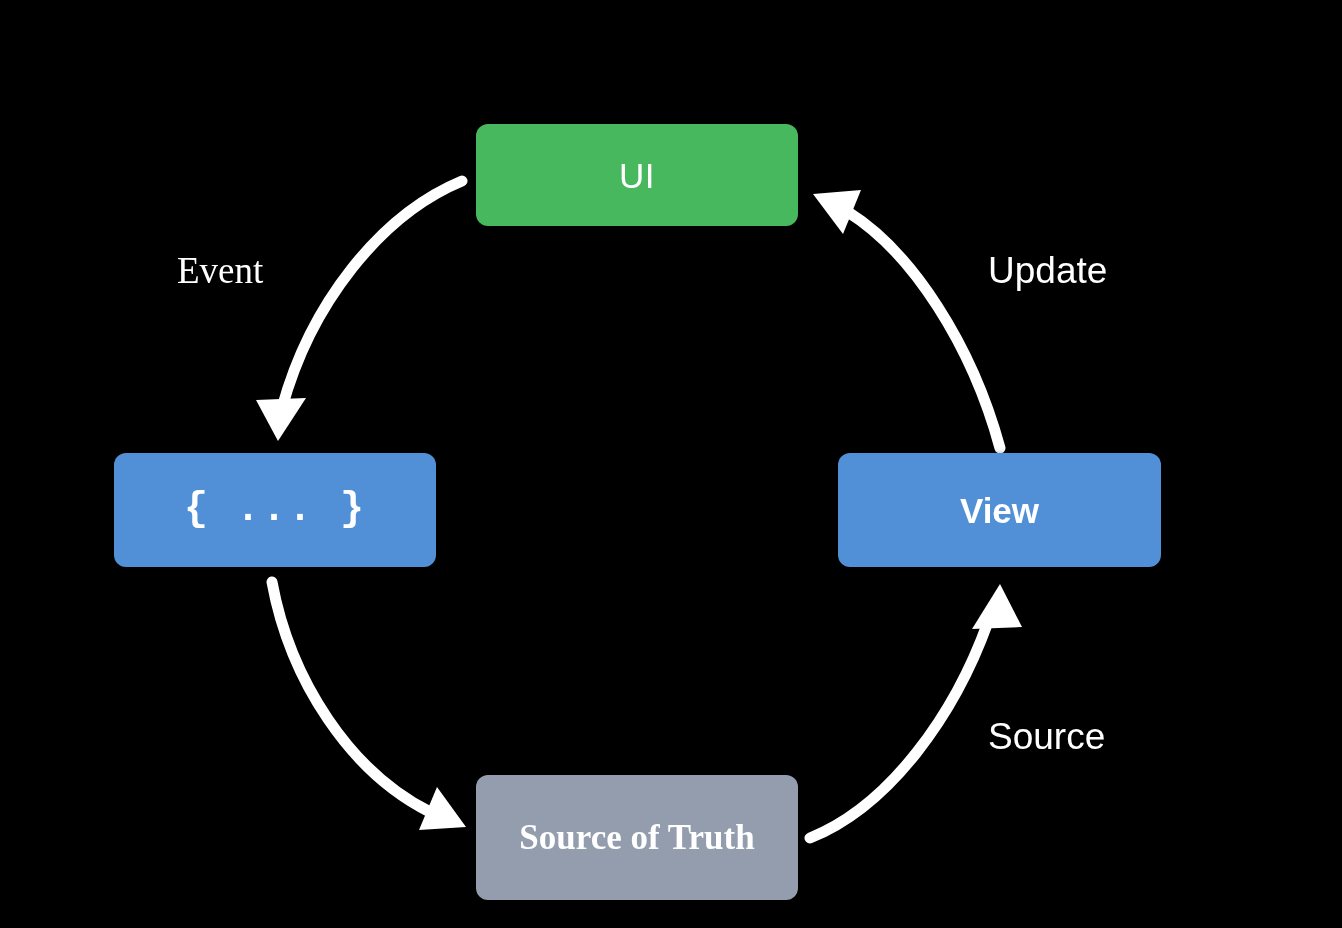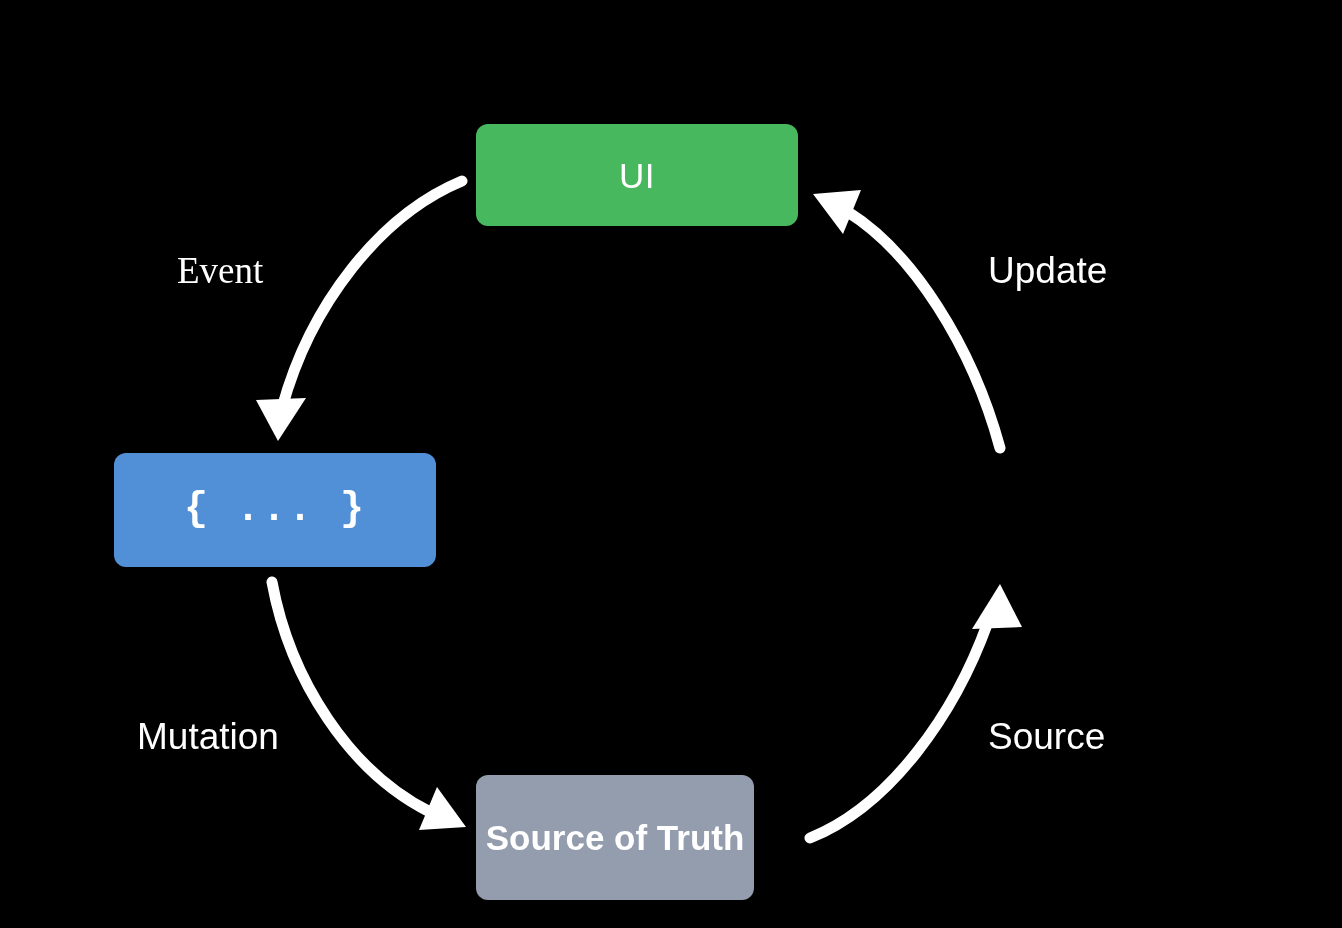--- a/index.html
+++ b/index.html
@@ -87,23 +87,24 @@
     background: #5190d6;
   }
   #node-view .node-label {
     font-size: 35px;
     font-weight: 700;
   }
 
   #node-source {
     left: 476px;
     top: 775px;
-    width: 278px;
+    width: 322px;
     height: 125px;
     background: #939dae;
+    font-family: Liberation Serif, serif;
   }
   #node-source .node-label {
     font-size: 35px;
     font-weight: 700;
   }
 
   
   .edge-label {
     position: absolute;
     z-index: 3;
@@ -147,26 +148,28 @@
   </svg>
 
   <div class="node" id="node-ui">
     <span class="node-label">UI</span>
   </div>
 
   <div class="node" id="node-state">
     <span class="node-label">{ ... }</span>
   </div>
 
+  <div class="node" id="node-view">
+    <span class="node-label">View</span>
+  </div>
 
   <div class="node" id="node-source">
     <span class="node-label">Source of Truth</span>
   </div>
 
   <div class="edge-label" id="label-event">Event</div>
 
-  <div class="edge-label" id="label-mutation">Mutation</div>
 
   <div class="edge-label" id="label-update">Source</div>
 
   <div class="edge-label" id="label-render">Update</div>
 
 </div>
 
 </body></html>

